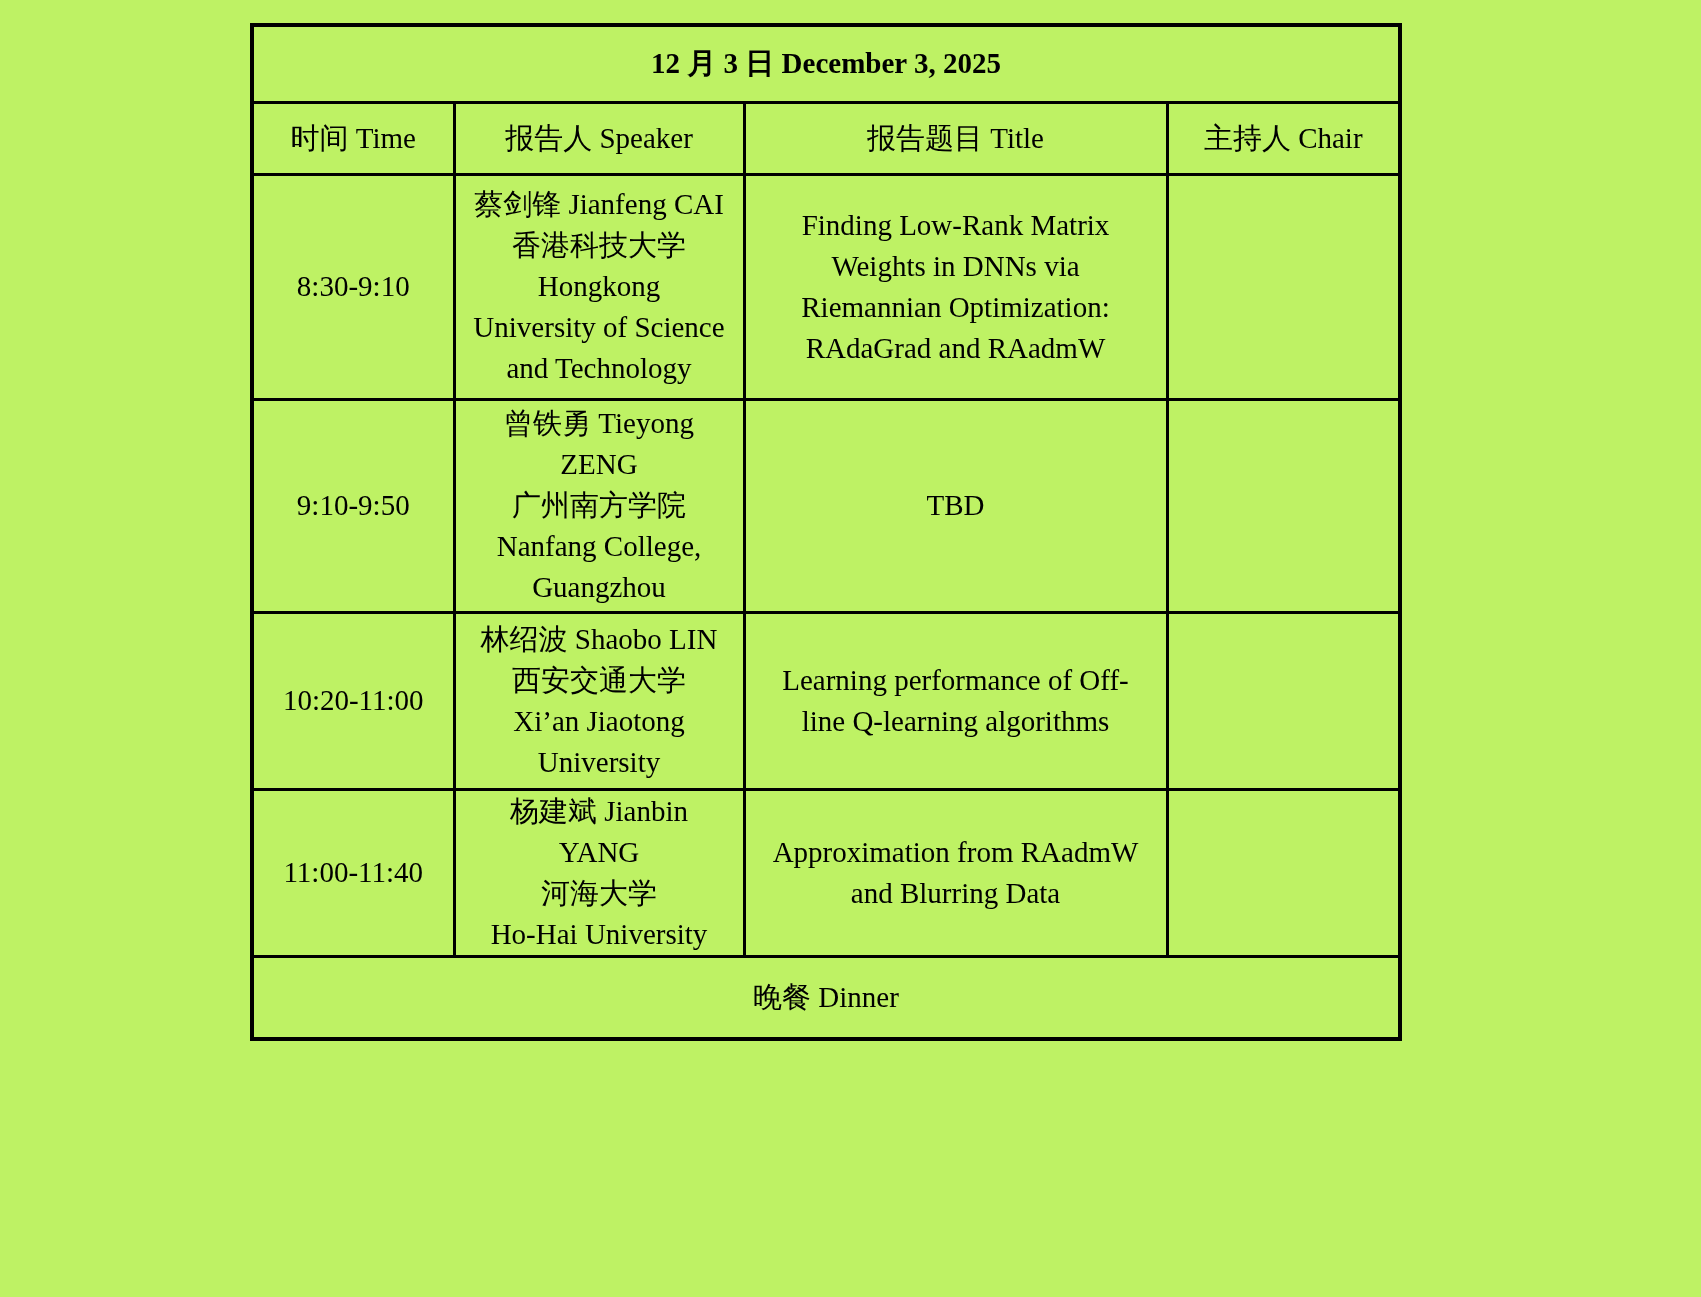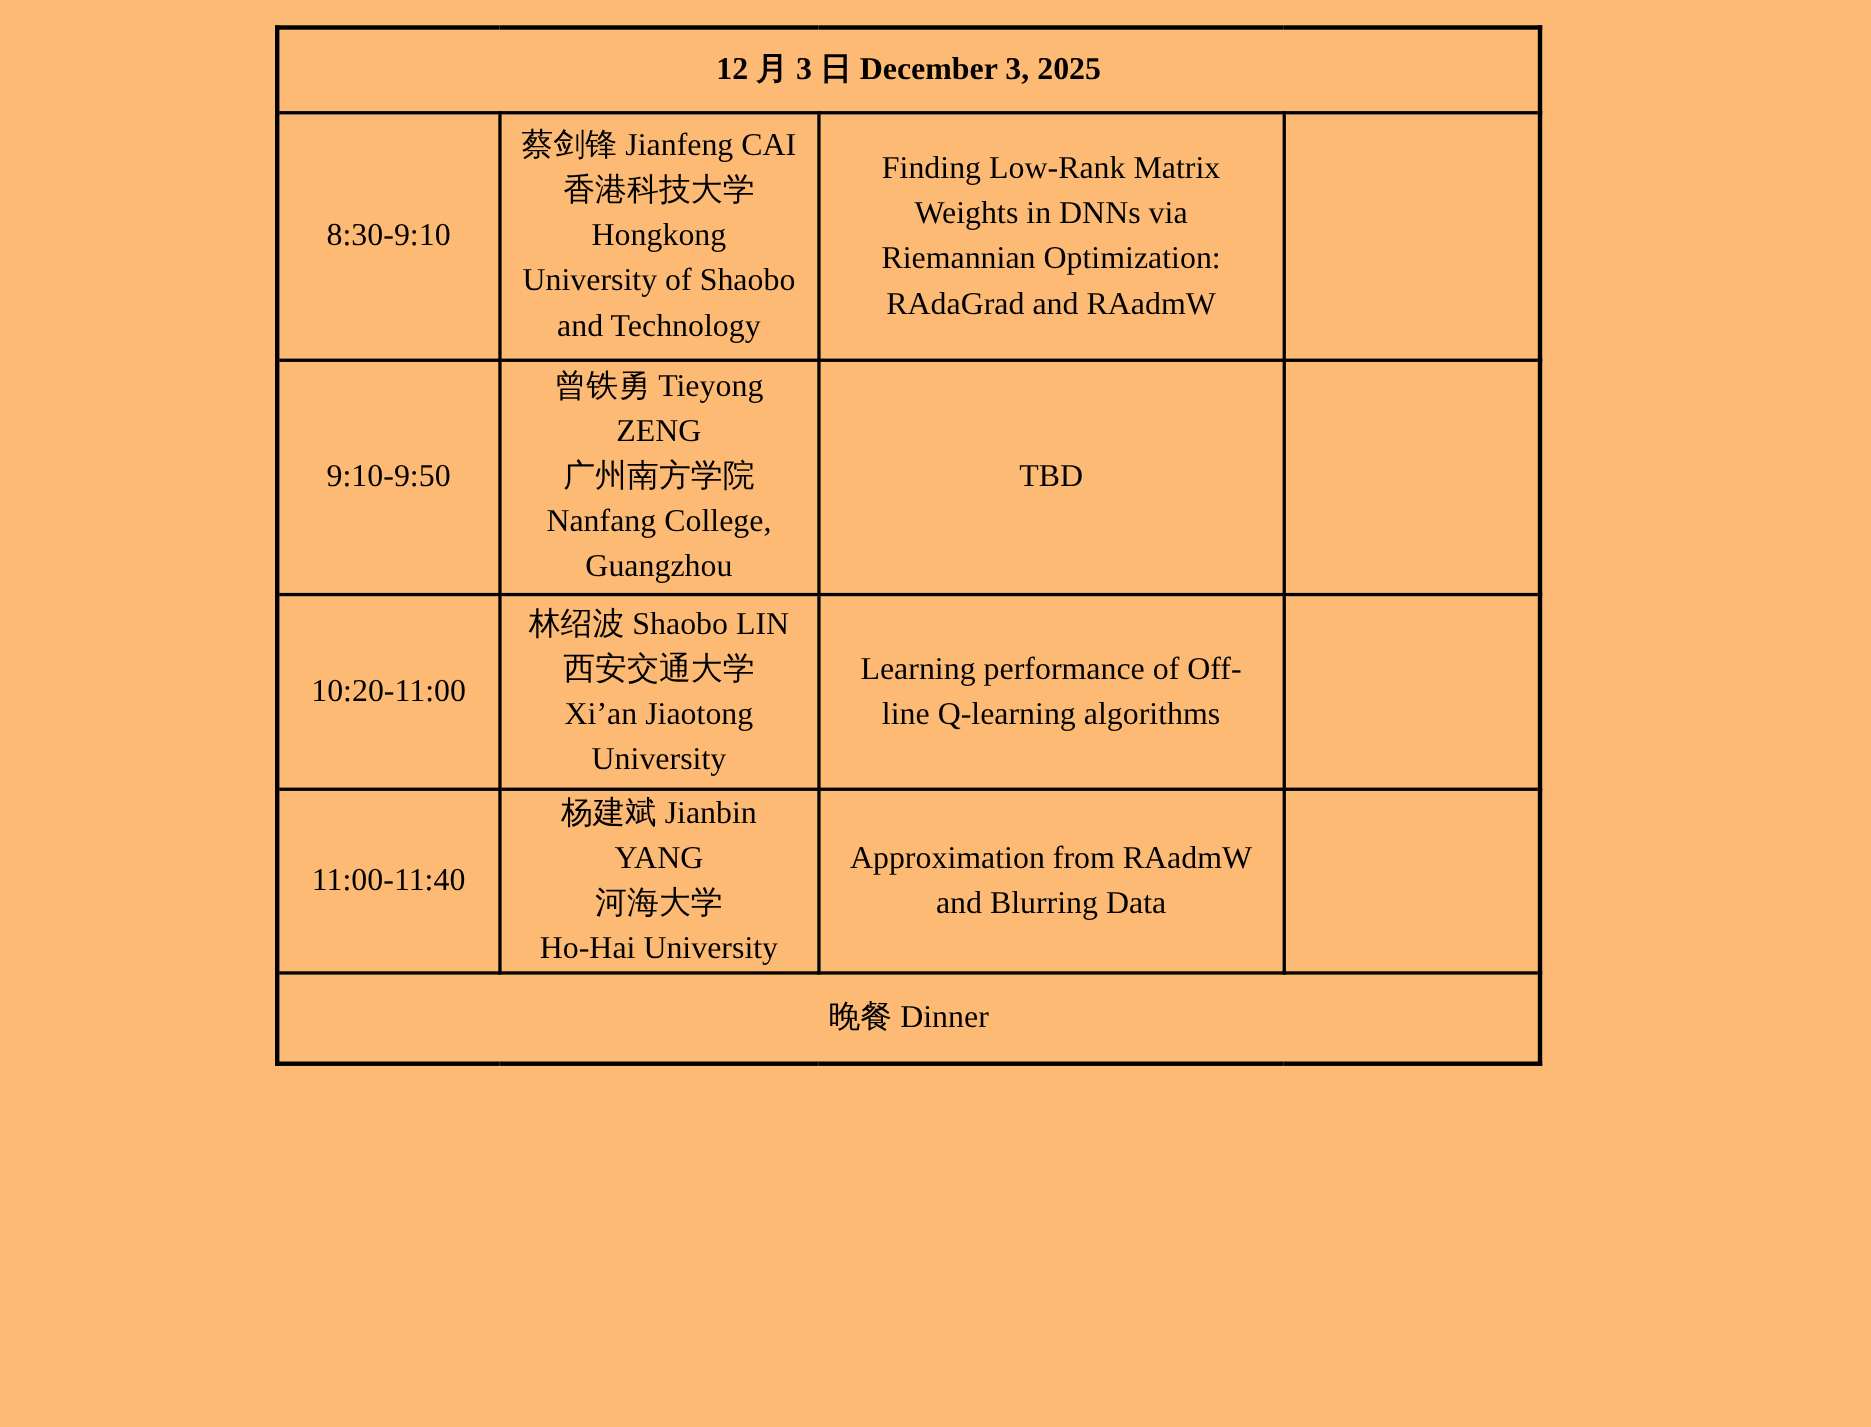--- a/index.html
+++ b/index.html
@@ -7,21 +7,21 @@
     padding: 0;
     background: #ffffff;
     width: 1701px;
     height: 1297px;
     overflow: hidden;
   }
   .page {
     position: relative;
     width: 1701px;
     height: 1297px;
-    background: #fdba74;
+    background: #bef264;
     font-family: "Liberation Serif", "DejaVu Serif", serif;
     color: #000000;
   }
   table.schedule {
     position: absolute;
     left: 250px;
     top: 23px;
     width: 1148px;
     border-collapse: collapse;
     table-layout: fixed;
@@ -73,27 +73,33 @@
       <col class="col-speaker">
       <col class="col-title">
       <col class="col-chair">
     </colgroup>
 
     <tbody>
         <tr class="rh-date">
       <td colspan="4" class="date-cell">12 月 3 日 December 3, 2025</td>
     </tr>
 
+    <tr class="rh-head">
+      <td>时间 Time</td>
+      <td>报告人 Speaker</td>
+      <td>报告题目 Title</td>
+      <td>主持人 Chair</td>
+    </tr>
 
     <tr class="rh-s1">
       <td>8:30-9:10</td>
       <td>蔡剑锋 Jianfeng CAI
 香港科技大学
 Hongkong
-University of Shaobo
+University of Science
 and Technology</td>
       <td class="tl">Finding Low-Rank Matrix
 Weights in DNNs via
 Riemannian Optimization:
 RAdaGrad and RAadmW</td>
       <td></td>
     </tr>
 
     <tr class="rh-s2">
       <td>9:10-9:50</td>

